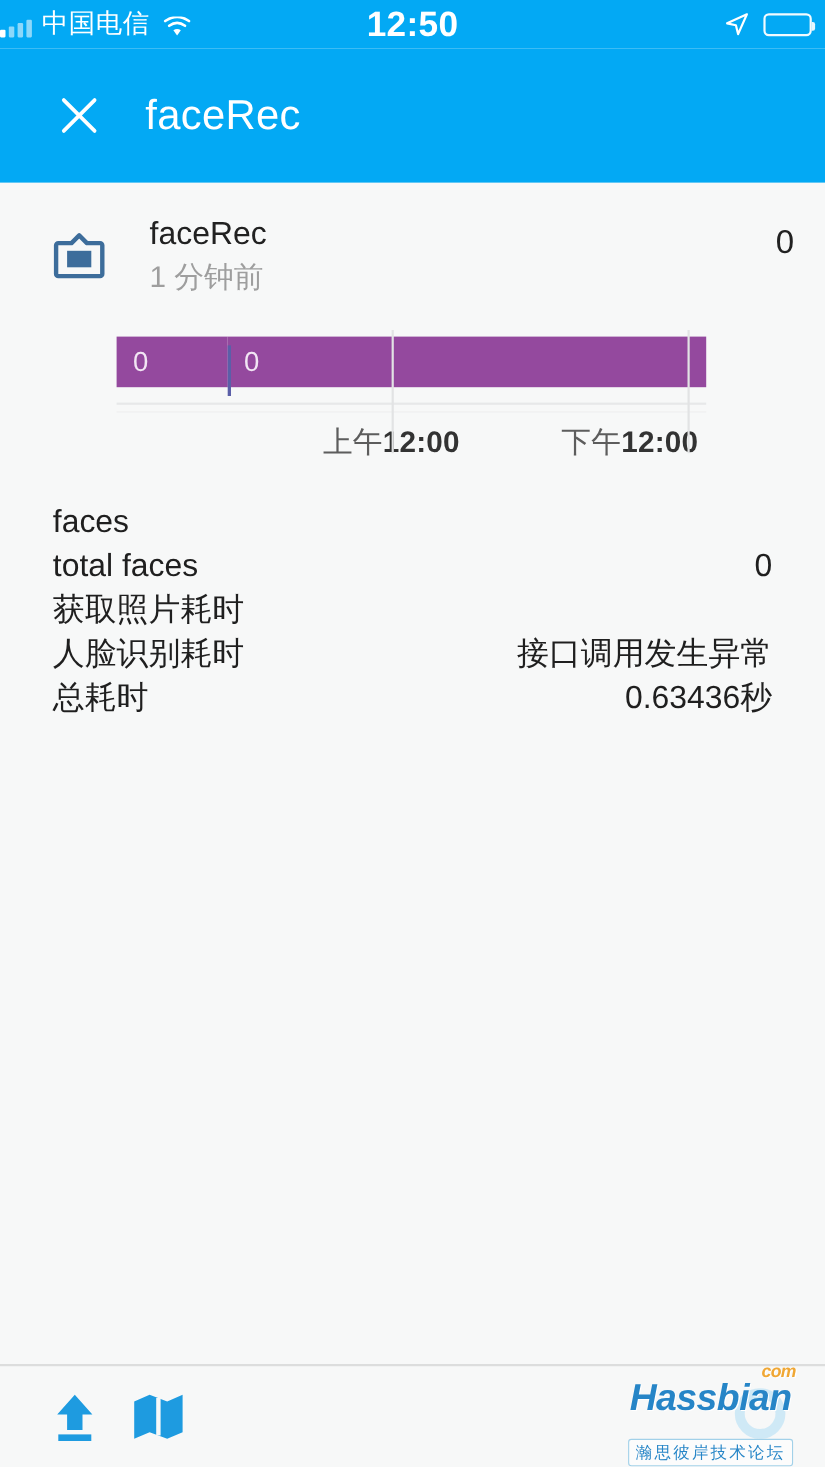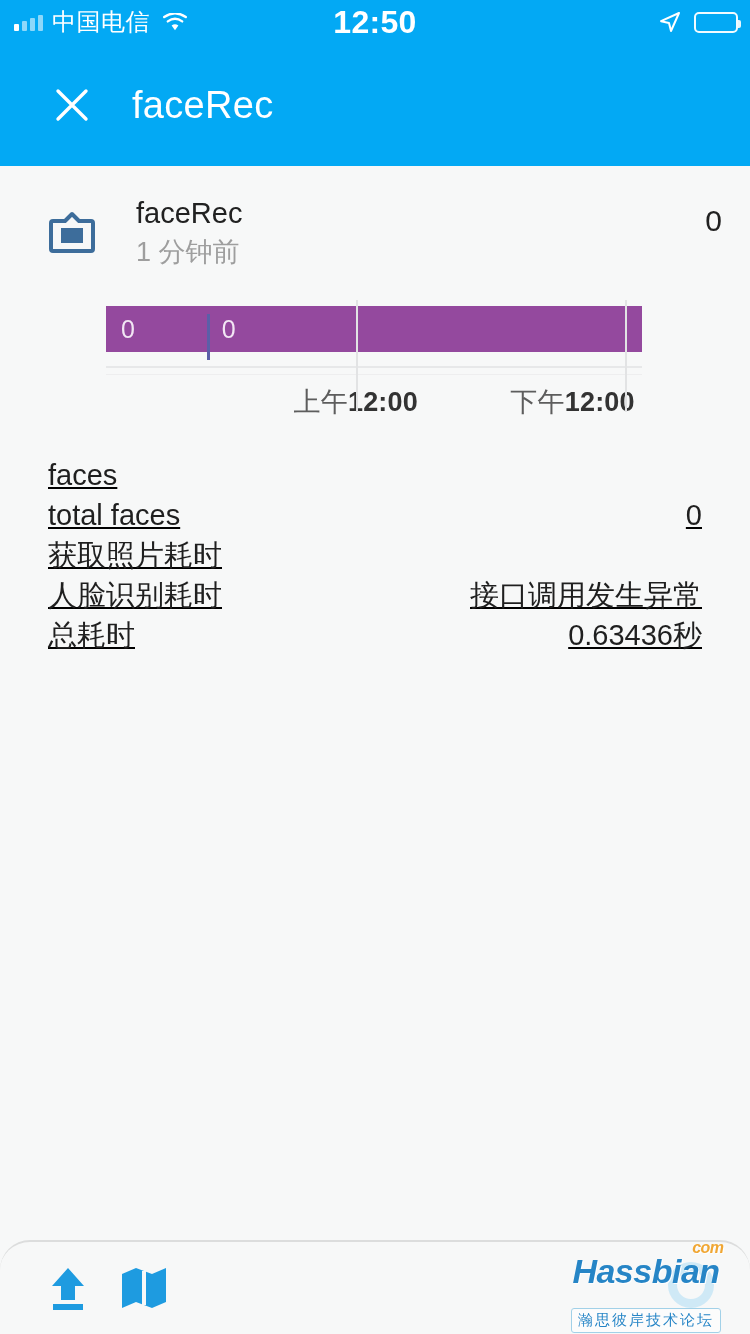--- a/index.html
+++ b/index.html
@@ -10,21 +10,21 @@
     overflow:hidden;
   }
   #page { position:relative; width:750px; height:1334px; background:#f7f8f8; }
 
   
   .statusbar{
     position:absolute; top:0; left:0; width:750px; height:44px;
     background:#03a9f4; color:#ffffff;
     display:flex; align-items:center;
   }
-  .sb-left{ display:flex; align-items:center; gap:9px; padding-left:14px; }
+  .sb-left{ display:flex; align-items:flex-end; gap:9px; }
   .sig{ display:flex; align-items:flex-end; gap:3px; height:18px; }
   .sig i{ display:block; width:5px; background:#ffffff; border-radius:1px; opacity:.55; }
   .sig i:nth-child(1){ height:7px; opacity:1; }
   .sig i:nth-child(2){ height:10px; }
   .sig i:nth-child(3){ height:13px; }
   .sig i:nth-child(4){ height:16px; }
   .carrier{ font-size:24px; letter-spacing:.5px; line-height:1; }
   .wifi{ width:26px; height:19px; position:relative; margin-left:3px; }
   .wifi svg{ display:block; }
   .sb-center{
@@ -103,30 +103,30 @@
   .axis-label{
     position:absolute; font-size:27px; color:#5d5d5d; white-space:nowrap;
     transform:translateX(-50%); letter-spacing:.2px;
   }
   .axis-label b{ font-weight:bold; color:#333; }
 
   
   .details{ position:absolute; left:0; top:455px; width:750px; padding:0 48px; }
   .row{
     display:flex; align-items:flex-end; justify-content:space-between;
-    height:40px; margin-bottom:0;text-decoration:underline;
+    height:40px; margin-bottom:0;
   }
   .row-label{ font-size:29px; color:#1f1f1f; line-height:40px; }
   .row-value{ font-size:29px; color:#1f1f1f; line-height:40px; text-align:right; }
 
   
   .bottombar{
     position:absolute; left:0; bottom:0; width:750px; height:94px;
     background:#f7f8f8; border-top:2px solid #dcdddd;
-    display:flex; align-items:center;border-radius:30px;
+    display:flex; align-items:center;
   }
   .bb-btn{
     width:76px; height:76px; display:flex; align-items:center; justify-content:center;
     cursor:pointer;
   }
   .bb-btn:first-child{ margin-left:30px; }
   .bb-btn svg{ display:block; }
   .watermark{
     position:absolute; right:14px; bottom:8px; width:180px; height:66px;
     display:flex; flex-direction:column; align-items:center; justify-content:center;

